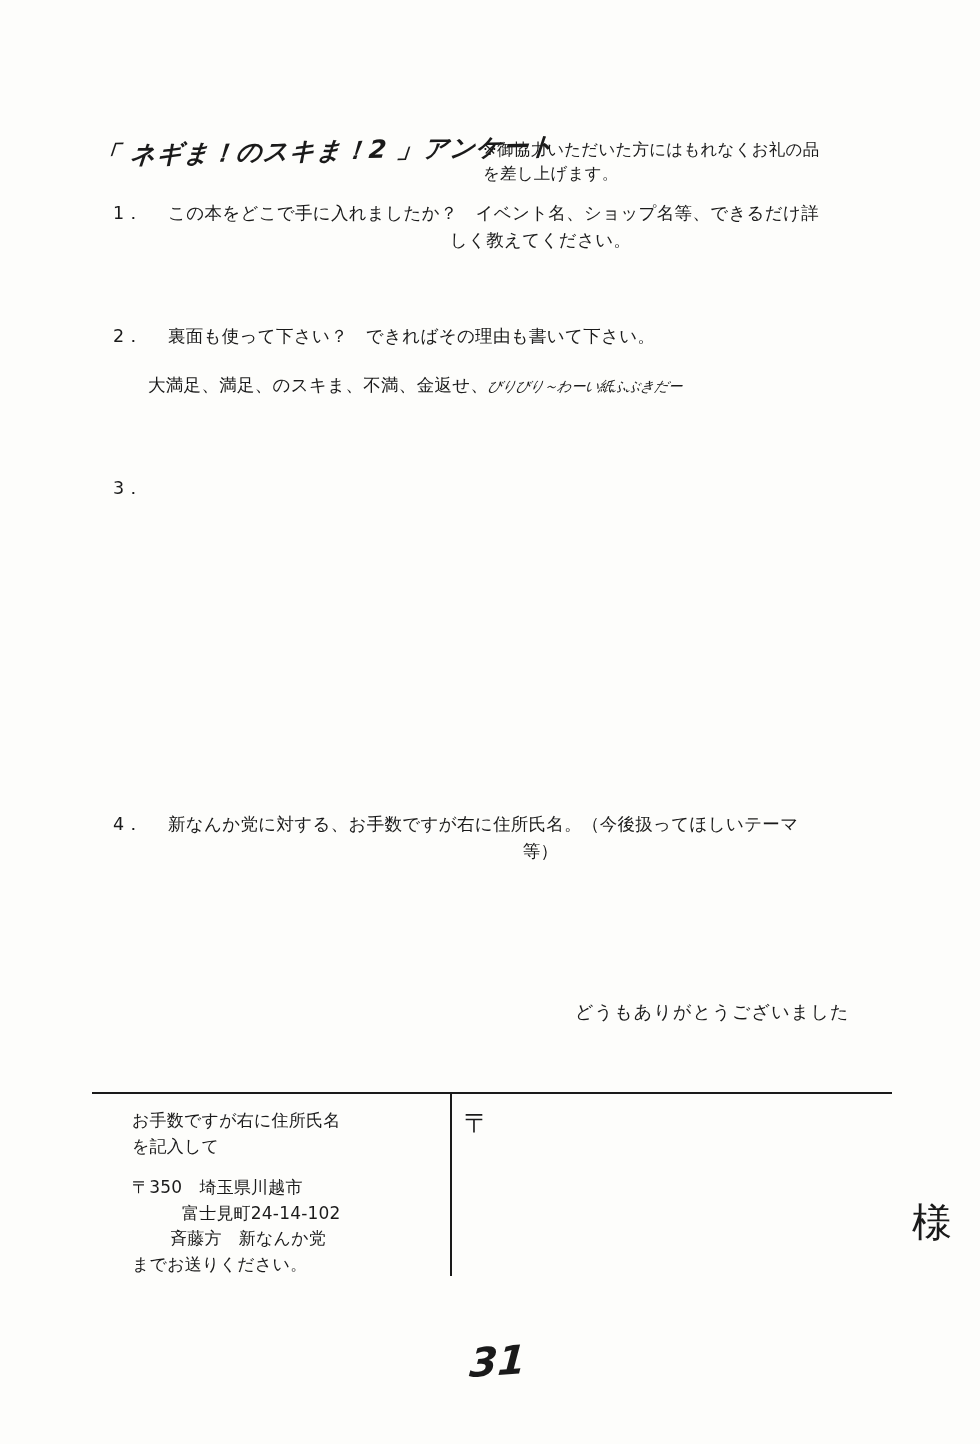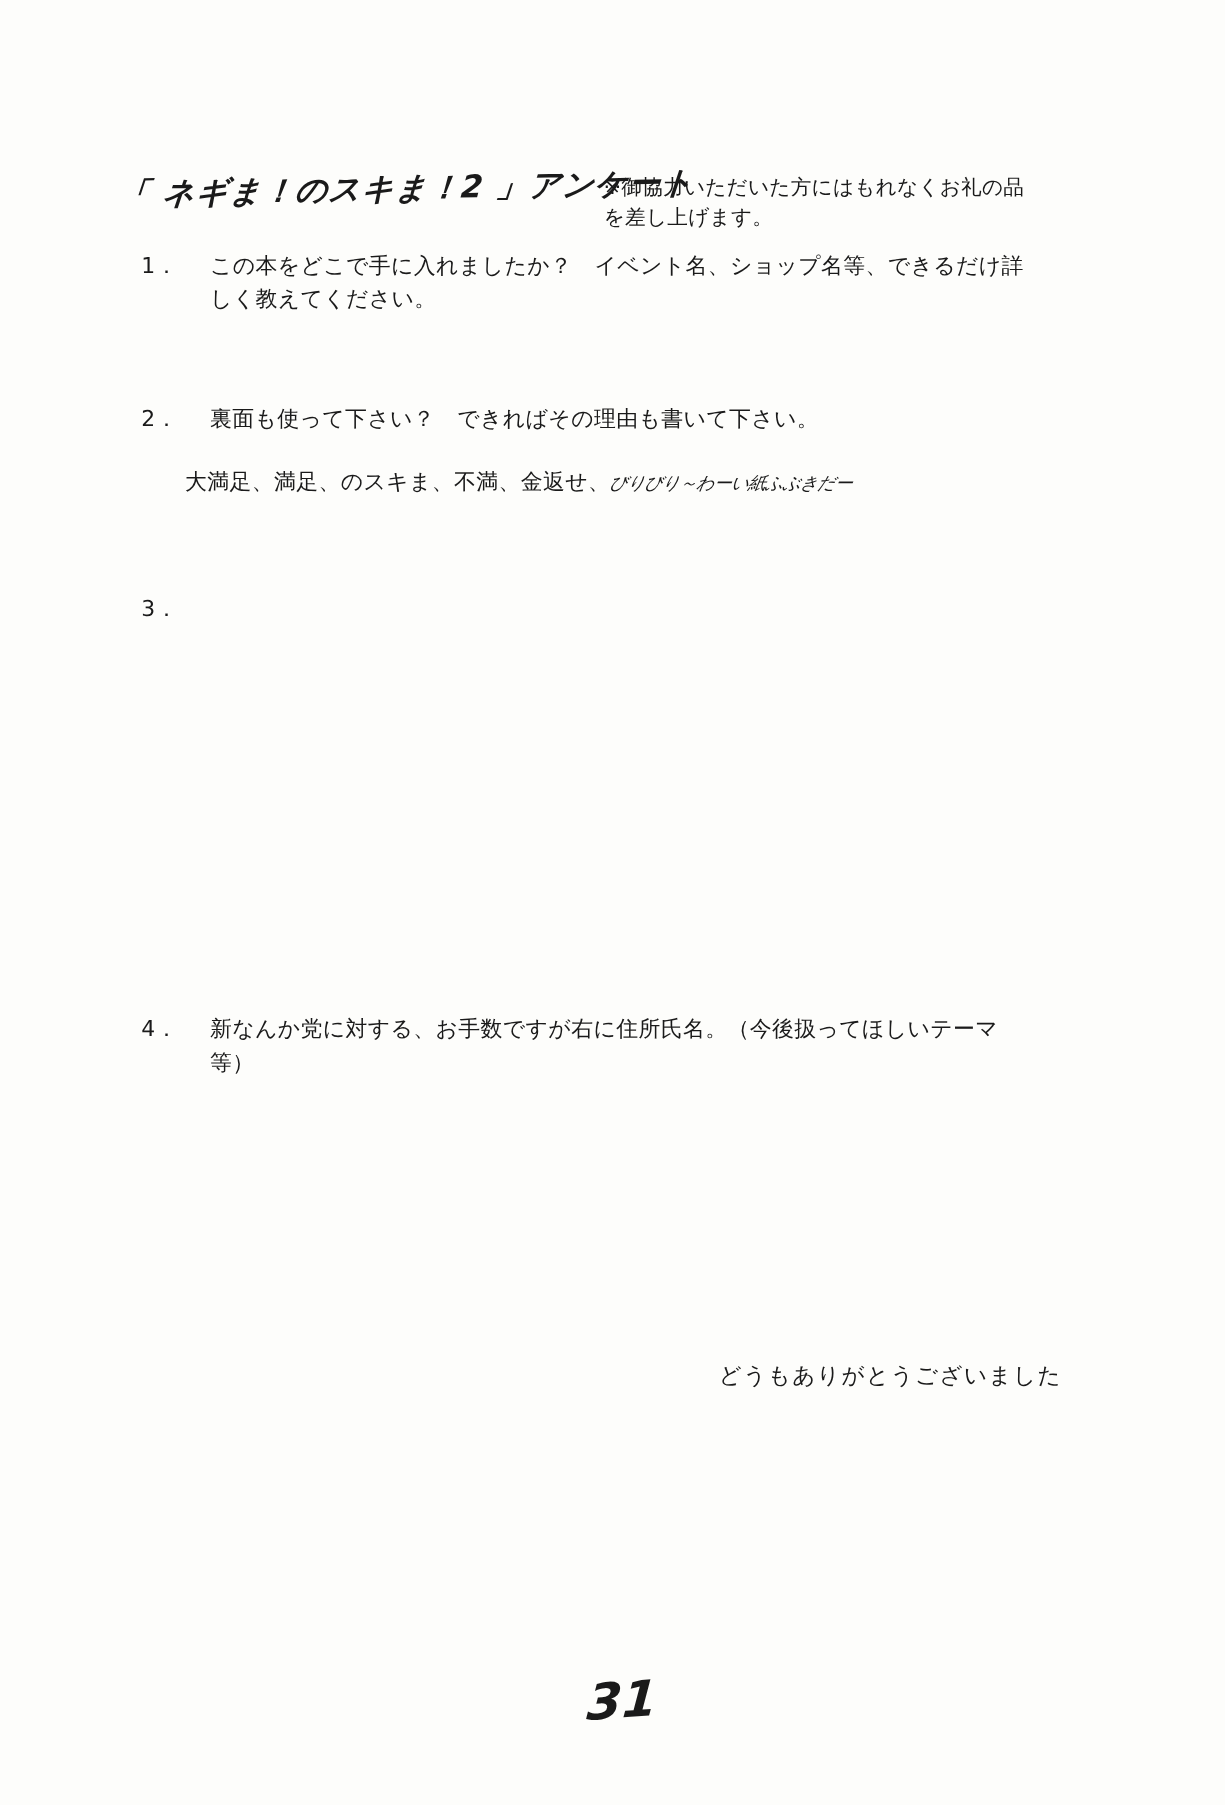--- a/index.html
+++ b/index.html
@@ -66,20 +66,21 @@
     width: 44px;
     text-align: left;
   }
   .q-body {
     margin-left: 55px;
     display: block;
   }
   .q-line2 {
     display: block;
     text-indent: 0;
+    text-align: center;
   }
 
   #q1 { left: 113px; top: 200px; width: 800px; }
   #q2 { left: 113px; top: 323px; width: 800px; }
   #q2-choices {
     position: absolute;
     left: 148px;
     top: 373px;
     font-size: 17.5px;
     letter-spacing: 0.3px;
@@ -93,21 +94,21 @@
     display: inline-block;
     letter-spacing: -0.4px;
   }
   #q3 { left: 113px; top: 475px; width: 800px; }
   #q4 { left: 113px; top: 811px; width: 800px; }
 
   
   .thanks {
     position: absolute;
     left: 575px;
-    top: 1088px;
+    top: 1000px;
     font-size: 18px;
     letter-spacing: 1.2px;
   }
 
   
   .addr-box {
     position: absolute;
     left: 92px;
     top: 1092px;
     width: 800px;
@@ -202,16 +203,29 @@
   <div class="q" id="q4">
     <span class="q-num">4．</span>
     <span class="q-body">
       <span>新なんか党に対する、お手数ですが右に住所氏名。（今後扱ってほしいテーマ</span>
       <span class="q-line2">等）</span>
     </span>
   </div>
 
   <div class="thanks">どうもありがとうございました</div>
 
+  <div class="addr-box">
+    <div class="addr-left">
+      <span>お手数ですが右に住所氏名</span><br>
+      <span>を記入して</span>
+      <span class="gap"></span>
+      <span>〒350　埼玉県川越市</span>
+      <span class="line-indent1">富士見町24-14-102</span>
+      <span class="line-indent2">斉藤方　新なんか党</span>
+      <span>までお送りください。</span>
+    </div>
+    <div class="postal-mark">〒</div>
+    <div class="sama">様</div>
+  </div>
 
   <div class="page-num">31</div>
 
 </div>
 
 </body></html>

